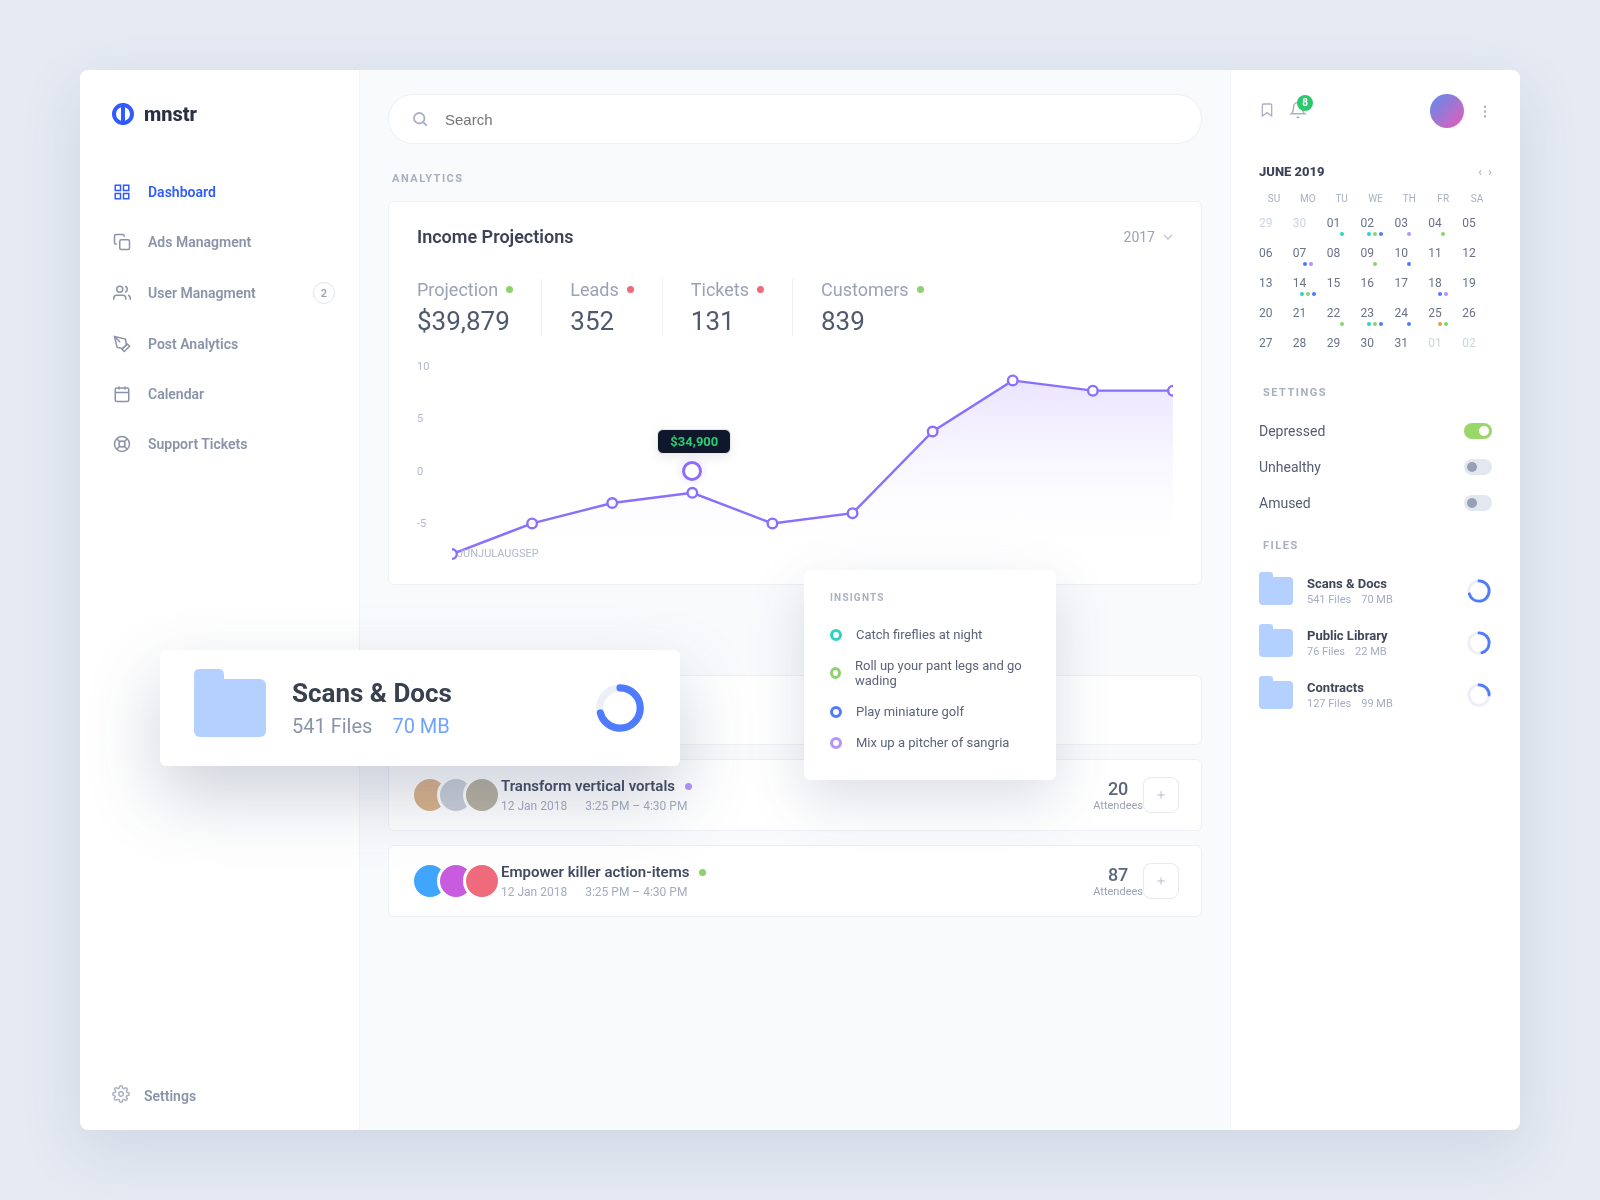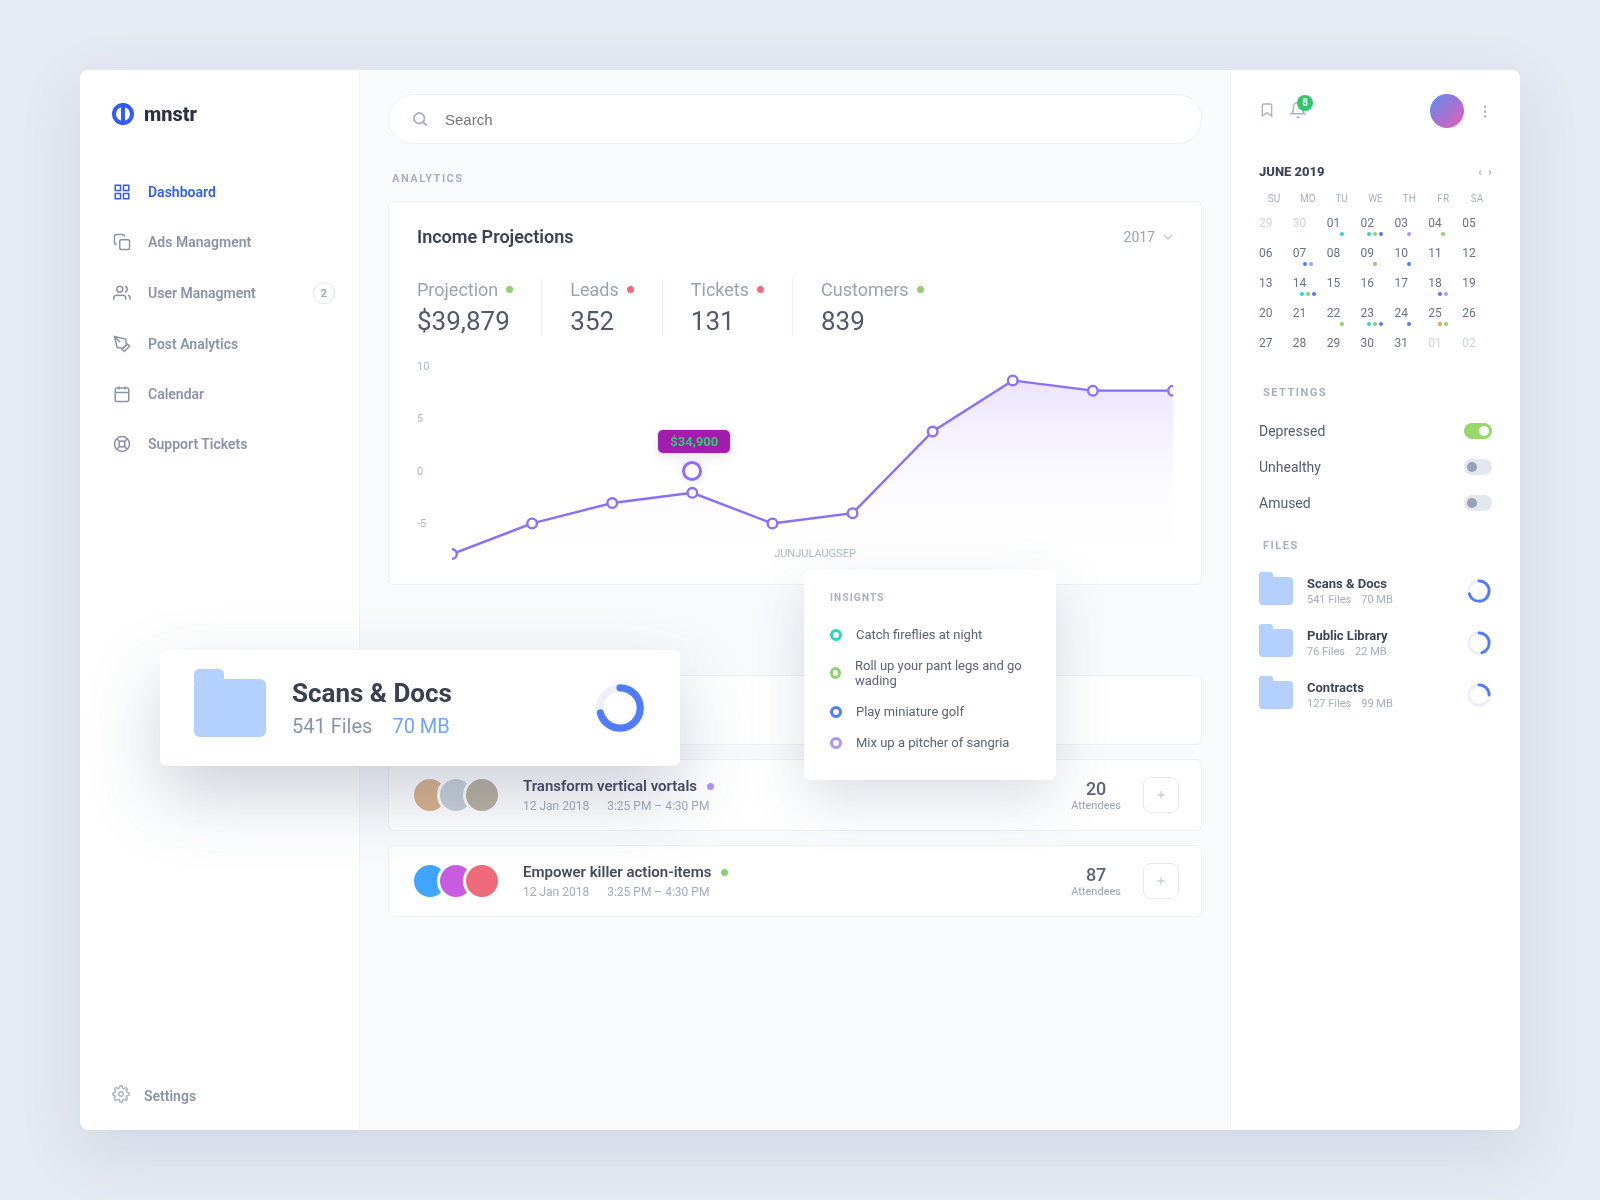--- a/index.html
+++ b/index.html
@@ -49,28 +49,28 @@
   .year-select { color:#9aa2b6; font-size:14px; display:flex; align-items:center; gap:8px;}
   .stats { display:flex; gap:0; margin-bottom:24px;}
   .stat { padding:0 28px; border-right:1px solid #eef0f5;}
   .stat:first-child{padding-left:0;}
   .stat:last-child{border-right:none;}
   .stat-label { font-size:18px; color:#9aa2b6; display:flex; align-items:center; gap:8px; margin-bottom:6px;}
   .dot { width:7px; height:7px; border-radius:50%; display:inline-block;}
   .stat-value { font-size:26px; color:#51596f; font-weight:400;}
   .chart-wrap { position:relative; height:200px;}
   .chart-y { position:absolute; left:0; top:0; bottom:30px; width:30px; display:flex; flex-direction:column; justify-content:space-between; font-size:11px; color:#b1b8c9;}
-  .chart-x { position:absolute; left:40px; right:0; bottom:0; display:flex; justify-content:center; font-size:11px; color:#b1b8c9;}
+  .chart-x { position:absolute; left:40px; right:0; bottom:0; display:flex; justify-content:flex-start; font-size:11px; color:#b1b8c9;}
   .chart-svg { position:absolute; left:35px; right:0; top:0; bottom:30px;}
-  .tooltip { position:absolute; background:#a21caf; border:1px solid #e6e9f1; border-radius:6px; padding:4px 12px; font-size:13px; font-weight:700; color:#2ecc71; box-shadow:0 4px 12px rgba(0,0,0,.08);}
+  .tooltip { position:absolute; background:#0f172a; border:1px solid #e6e9f1; border-radius:6px; padding:4px 12px; font-size:13px; font-weight:700; color:#2ecc71; box-shadow:0 4px 12px rgba(0,0,0,.08);}
   .marker-ring { position:absolute; width:36px;height:36px;border-radius:50%;background:radial-gradient(circle,#b9a8ff44 0%, transparent 70%);}
   .marker-ring::after{content:"";position:absolute;left:50%;top:50%;width:14px;height:14px;border:3px solid #8e6cff;background:#fff;border-radius:50%;transform:translate(-50%,-50%);}
   
   .events { margin-top:90px; display:flex; flex-direction:column; gap:14px;}
-  .event-row { background:#fff; border:1px solid #eef0f5; border-radius:6px; padding:16px 22px; display:flex; align-items:center; gap:22px;}
+  .event-row { background:#fff; border:1px solid #eef0f5; border-radius:6px; padding:16px 22px; display:flex; align-items:center; }
   .avatars { display:flex; }
   .avatar { width:38px;height:38px;border-radius:50%;border:3px solid #fff; margin-left:-12px;}
   .avatar:first-child{margin-left:0;}
   .event-info { flex:1;}
   .event-title { font-size:15px; font-weight:600; color:#444b60; display:flex; align-items:center; gap:10px;}
   .event-meta { font-size:12px; color:#a3abbf; margin-top:4px; display:flex; gap:18px;}
   .attendee-block{ text-align:center; color:#9aa2b6;}
   .attendee-count{ font-size:18px; color:#5d657c; font-weight:500;}
   .attendee-lbl{ font-size:11px;}
   .plus-btn{ width:36px;height:36px;border:1px solid #e6e9f1;border-radius:8px;display:flex;align-items:center;justify-content:center;color:#b6bdce;}

